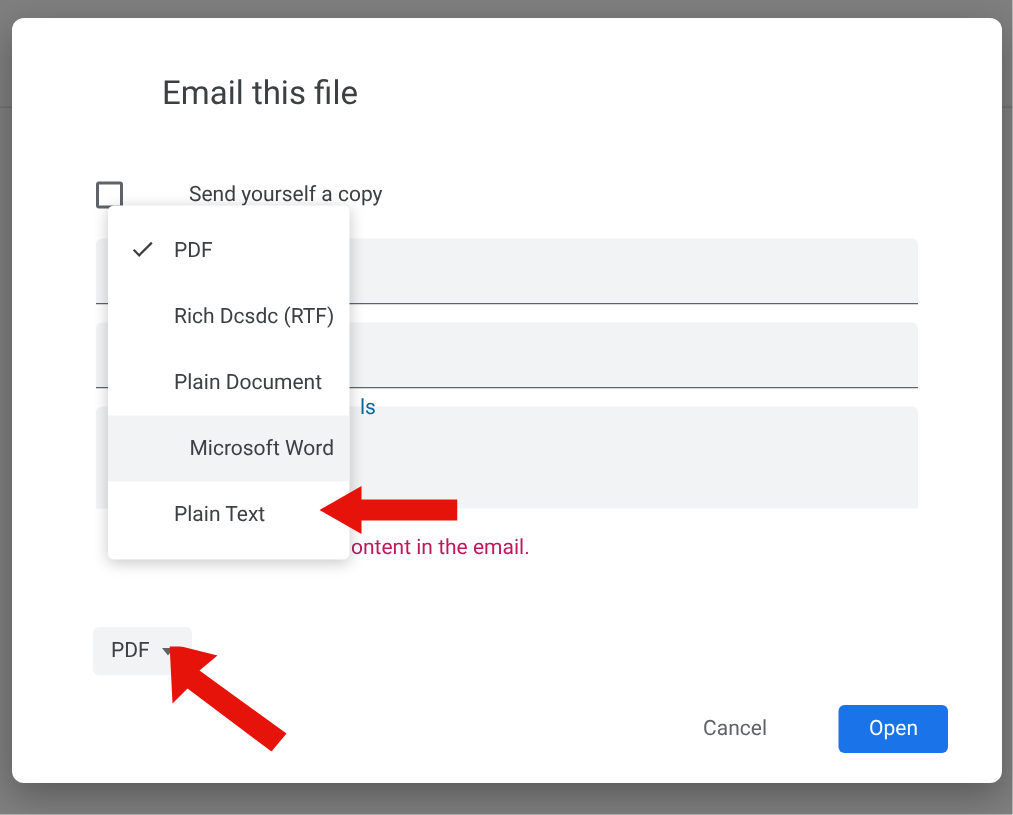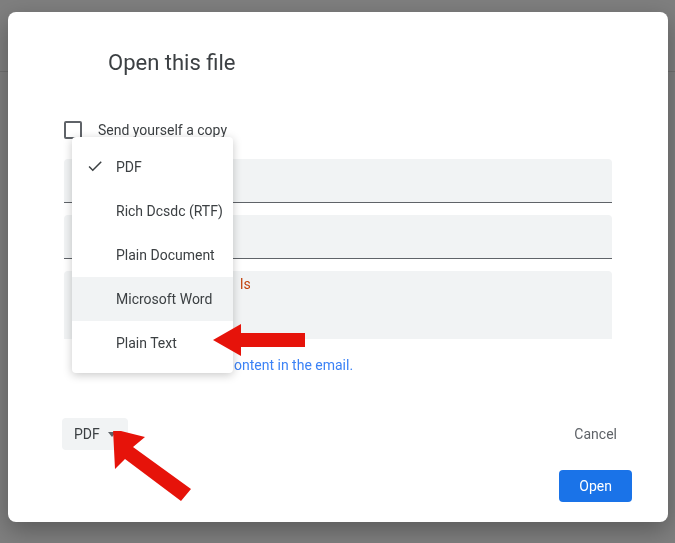--- a/index.html
+++ b/index.html
@@ -75,20 +75,21 @@
       font-size: 22px;
       font-weight: 400;
       color: #3c4043;
       margin-bottom: 46px;
       margin-left: 44px;
     }
     .checkbox-row {
       display: flex;
       align-items: center;
       margin-bottom: 20px;
+      gap: 28px;
     }
     .checkbox {
       width: 18px;
       height: 18px;
       border: 2px solid #5f6368;
       border-radius: 2px;
       margin-right: 16px;
       background: #fff;
     }
     .checkbox-label {
@@ -102,27 +103,27 @@
       border-bottom: 1px solid #5f6368;
       margin-bottom: 12px;
     }
     .form-field.msg {
       height: 68px;
       border-bottom: none;
     }
     .partial-text {
       position: absolute;
       left: 232px;
-      top: 264px;
-      font-size: 14px;
-      color: #c2410c;
+      top: 252px;
+      font-size: 14px;
+      color: #0369a1;
     }
     .include-text {
       font-size: 14px;
-      color: #3b82f6;
+      color: #be185d;
       margin-top: 18px;
       margin-left: 170px;
     }
     .dropdown-button {
       position: absolute;
       left: 62px;
       top: 418px;
       display: flex;
       align-items: center;
       background: #f1f3f4;
@@ -158,36 +159,36 @@
       display: flex;
       align-items: center;
       padding-left: 44px;
       position: relative;
       font-size: 14px;
       color: #3c4043;
       cursor: pointer;
     }
     .menu-item.hovered {
       background: #f1f3f4;
+      justify-content: center;
     }
     .menu-check {
       position: absolute;
       left: 14px;
       top: 12px;
       width: 18px;
       height: 18px;
     }
     .dialog-actions {
       position: absolute;
       bottom: 20px;
       right: 36px;
       display: flex;
       align-items: center;
-      gap: 20px;
-      flex-direction: column;
+      gap: 36px;
     }
     .btn-cancel {
       font-size: 14px;
       color: #5f6368;
       cursor: pointer;
       padding: 8px 12px;
     }
     .btn-send {
       background: #1a73e8;
       color: #fff;
@@ -225,21 +226,21 @@
   </div>
   <div class="bg-doc-area">
     <div class="bg-doc-text">Dcsdc</div>
     <div class="bg-doc-text">jhdbvc</div>
   </div>
 </div>
 
 <div class="overlay"></div>
 
 <div class="dialog">
-  <div class="dialog-title">Open this file</div>
+  <div class="dialog-title">Email this file</div>
 
   <div class="checkbox-row">
     <div class="checkbox"></div>
     <span class="checkbox-label">Send yourself a copy</span>
   </div>
 
   <div class="form-field"></div>
   <div class="form-field"></div>
   <div class="form-field msg"></div>
 

